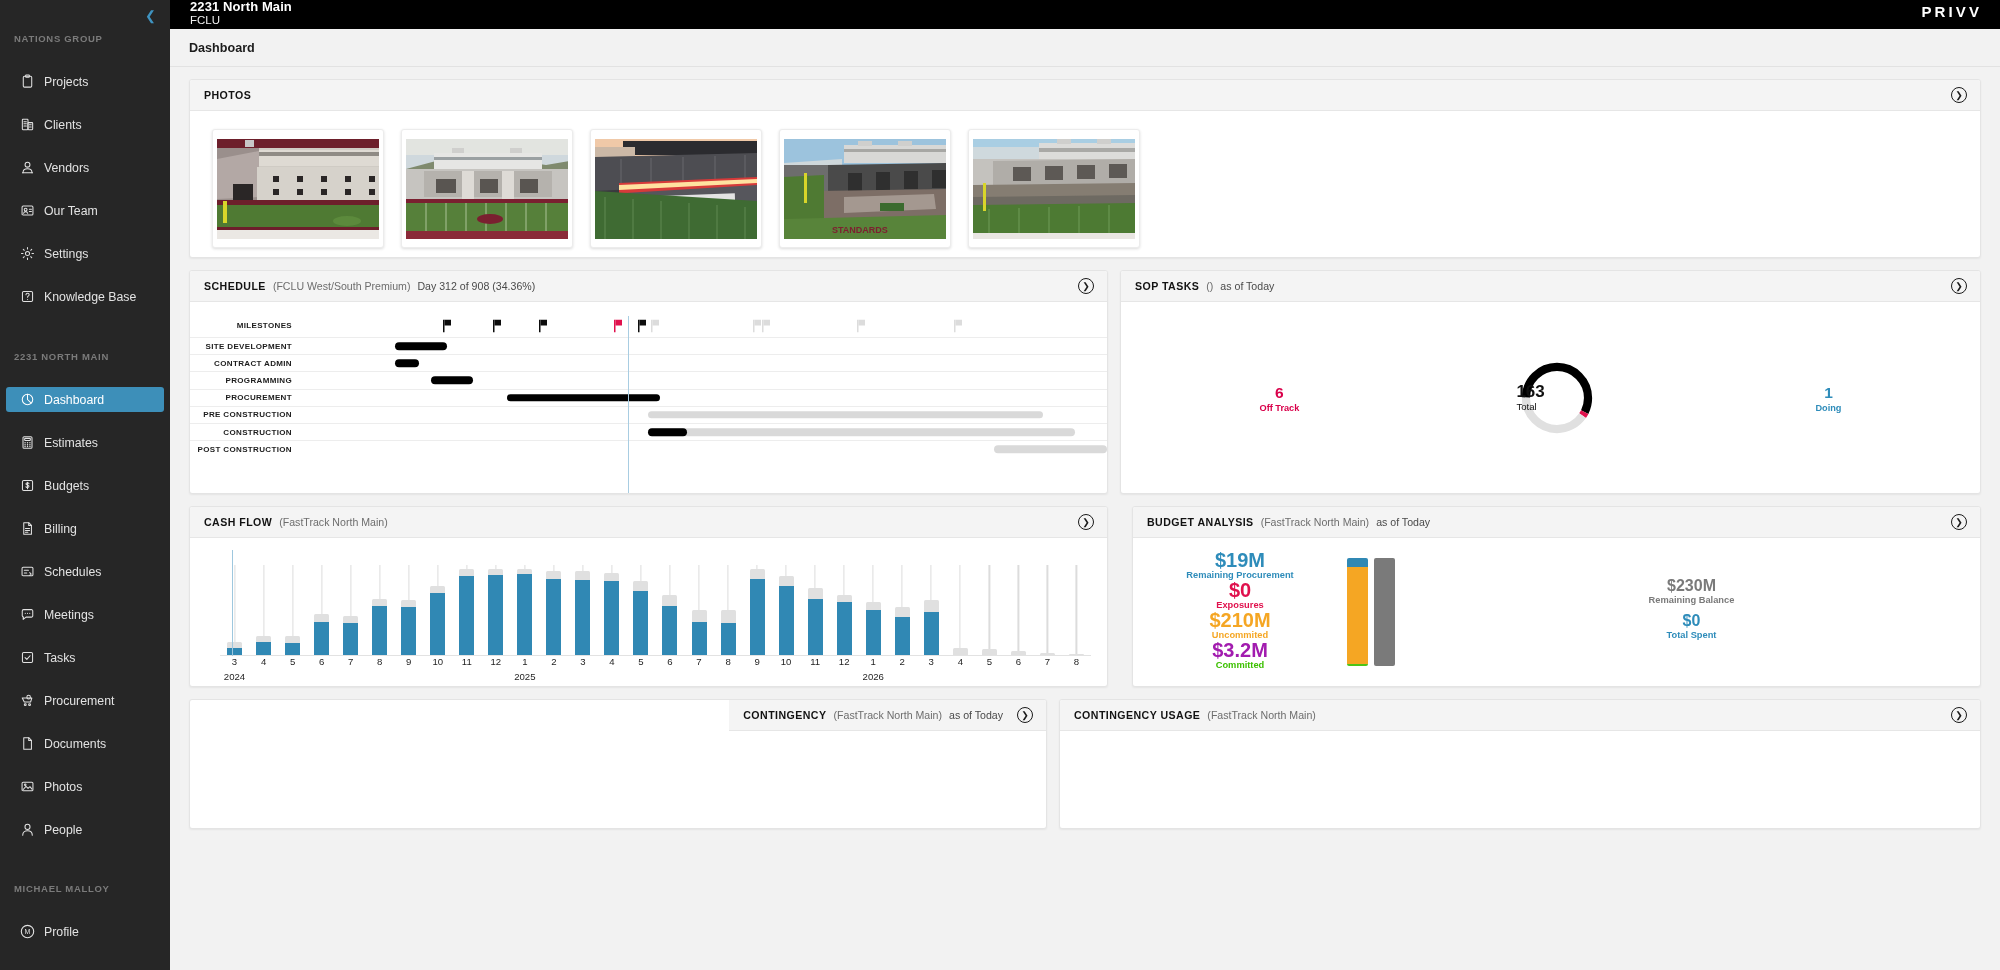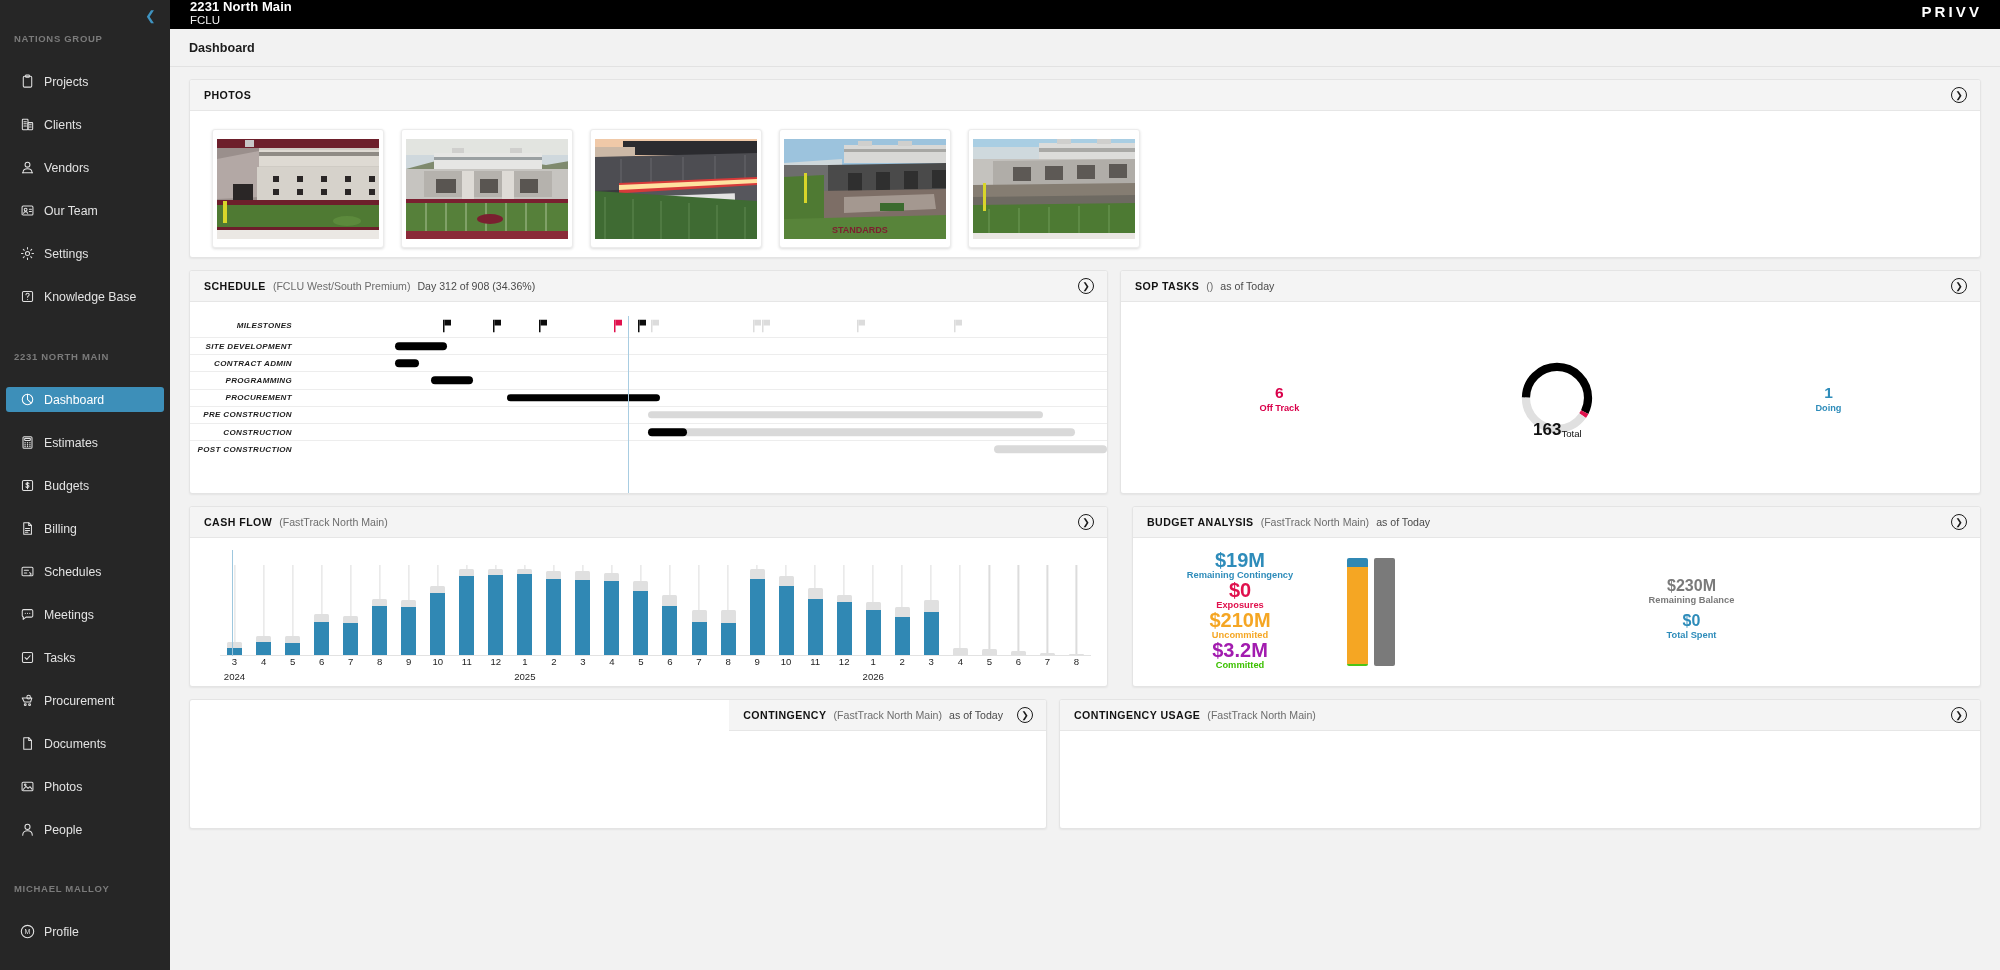--- a/index.html
+++ b/index.html
@@ -115,41 +115,41 @@
   .row2 { display: flex; gap: 12px; height: 224px; min-height: 224px; }
   .schedule-card { flex: 0 0 919px; }
   .sop-card { flex: 1 1 auto; }
 
   
   .gantt { position: relative; width: 100%; height: 100%; padding: 11px 0 0 0; }
   .g-row { position: relative; height: 17.2px; display: flex; align-items: center; }
   .g-row + .g-row { border-top: 1px solid #ededed; }
   .g-label {
     width: 112px; min-width: 112px; text-align: right; padding-right: 10px;
-    font-size: 8px; font-weight: bold; letter-spacing: .35px; color: #1c1c1c; font-style: italic;
+    font-size: 8px; font-weight: bold; letter-spacing: .35px; color: #1c1c1c;
   }
   .g-track { position: relative; flex: 1 1 auto; height: 100%; }
   .g-bar { position: absolute; top: 50%; transform: translateY(-50%); height: 7.5px; border-radius: 4px; }
   .g-bar.dark { background: #000; }
   .g-bar.grey { background: #d9d9d9; }
   .g-bar.pink { background: #e0114d; }
   .g-flag { position: absolute; top: 50%; transform: translateY(-50%); width: 9px; height: 13px; }
   .today-line {
     position: absolute; top: 4px; bottom: 4px; width: 1.2px; background: #a8cde2;
   }
 
   
   .sop-body { display: flex; align-items: center; justify-content: space-around; height: 100%; padding: 0 30px; }
   .sop-stat { text-align: center; }
   .sop-num { font-size: 15.5px; font-weight: bold; line-height: 19px; }
   .sop-lbl { font-size: 9.2px; font-weight: bold; margin-top: 1px; }
   .donut-wrap { position: relative; width: 82px; height: 82px; }
   .donut-center {
-    position: absolute; inset: 0; display: flex; flex-direction: row;
-    align-items: flex-end; justify-content: center;
+    position: absolute; inset: 0; display: flex; flex-direction: column;
+    align-items: flex-start; justify-content: center;
   }
   .donut-num { font-size: 17px; font-weight: bold; color: #111; line-height: 18px; }
   .donut-lbl { font-size: 9.6px; color: #111; }
 
   
   .row3 { display: flex; gap: 24px; height: 181px; min-height: 181px; }
   .cash-card { flex: 0 0 919px; }
   .budget-card { flex: 1 1 auto; }
 
   
@@ -955,21 +955,21 @@
             <span class="card-title">BUDGET ANALYSIS</span>
             <span class="card-sub">(FastTrack North Main)</span>
             <span class="card-sub2">as of Today</span>
             <span class="head-spacer"></span>
             <span class="circ-arrow">❯</span>
           </div>
           <div class="card-body">
             <div class="ba-body">
               <div class="ba-left" id="ba-left">
                   <div class="ba-val" style="color: rgb(46, 140, 186);">$19M</div>
-                  <div class="ba-lbl" style="color: rgb(46, 140, 186);">Remaining Contingency</div>
+                  <div class="ba-lbl" style="color: rgb(46, 140, 186);">Remaining Procurement</div>
                   <div class="ba-val" style="color: rgb(224, 17, 77);">$0</div>
                   <div class="ba-lbl" style="color: rgb(224, 17, 77);">Exposures</div>
                   <div class="ba-val" style="color: rgb(245, 166, 35);">$210M</div>
                   <div class="ba-lbl" style="color: rgb(245, 166, 35);">Uncommited</div>
                   <div class="ba-val" style="color: #a21caf;">$3.2M</div>
                   <div class="ba-lbl" style="color: rgb(60, 192, 0);">Committed</div>
                 </div>
               <div class="ba-mid">
                 <div class="ba-bar" id="ba-stack">
                     <div style="background: rgb(48, 136, 180); height: 8.3%;"></div>

